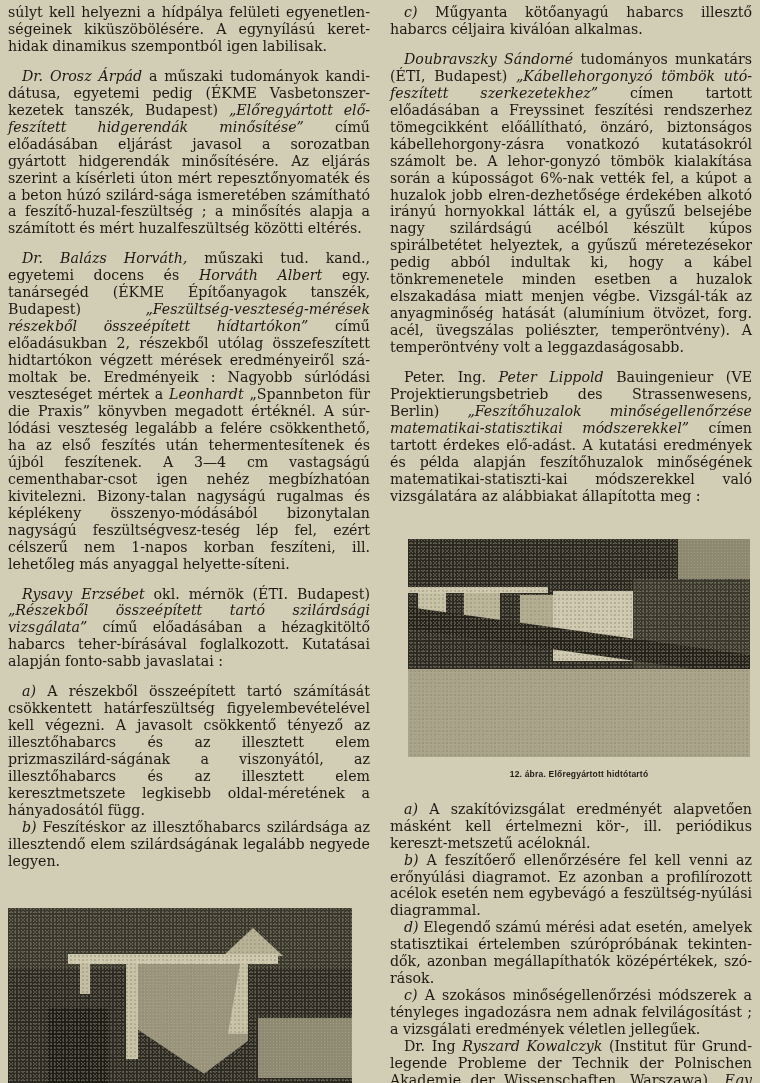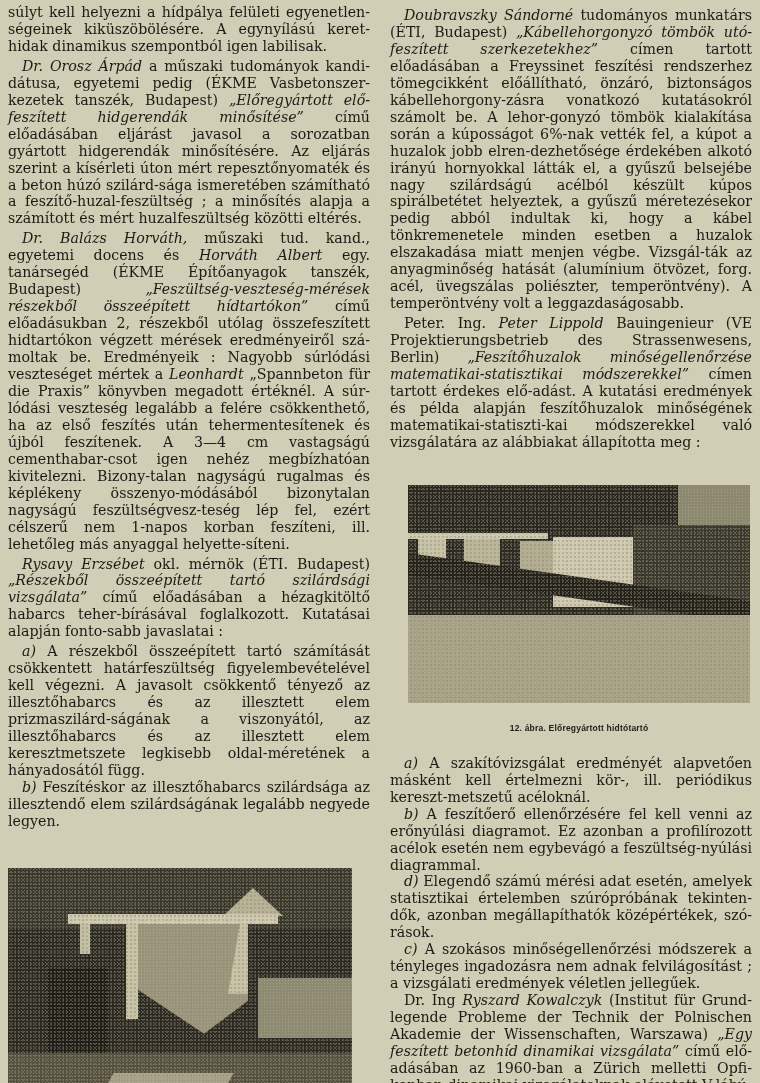--- a/index.html
+++ b/index.html
@@ -10,21 +10,21 @@
   }
   .page { position: relative; width: 760px; height: 881px; }
   .col { position: absolute; top: 4px; width: 362px; }
   .col.left { left: 8px; }
   .col.right { left: 390px; }
   p {
     margin: 0; font-size: 14.2px; line-height: 16.95px;
     text-align: justify; hyphens: manual;
   }
   p.indent { text-indent: 14px; }
-  p.gap { margin-top: 3px; }
+  p.gap { margin-top: 13px; }
   i, .it { font-style: italic; }
   .caption {
     font-family: "Liberation Sans", sans-serif; font-weight: bold;
     font-size: 8.5px; line-height: 10px; text-align: center;
     letter-spacing: 0.2px; color: #24211a;
   }
   .photo {
     position: relative; overflow: hidden; background: #2c2a22;
   }
   .photo .noise {
@@ -92,20 +92,24 @@
       <div class="shape" style="left:220px;top:56px;width:20px;height:70px;background:#c9c4a8;clip-path:polygon(60% 0,100% 0,100% 100%,0 100%);"></div>
       <div class="shape" style="left:40px;top:100px;width:60px;height:90px;background:#1f1d17;"></div>
       <div class="shape" style="left:250px;top:110px;width:94px;height:60px;background:#8f8a72;"></div>
       <div class="shape" style="left:0;top:185px;width:344px;height:51px;background:#56523f;"></div>
       <div class="shape" style="left:100px;top:205px;width:120px;height:20px;background:#a8a288;transform:skewX(-30deg);"></div>
       <div class="noise"></div>
     </div>
   </div>
 
   <div class="col right">
+    <p class="indent">
+      <i>c)</i>
+      <span>Műgyanta kötőanyagú habarcs illesztő habarcs céljaira kiválóan alkalmas.</span>
+    </p>
 
     <p class="indent gap">
       <i>Doubravszky Sándorné</i>
       <span>tudományos munkatárs (ÉTI, Budapest)</span>
       <i>„Kábellehorgonyzó tömbök utó-feszített szerkezetekhez”</i>
       <span>címen tartott előadásában a Freyssinet feszítési rendszerhez tömegcikként előállítható, önzáró, biztonságos kábellehorgony-zásra vonatkozó kutatásokról számolt be. A lehor-gonyzó tömbök kialakítása során a kúposságot 6%-nak vették fel, a kúpot a huzalok jobb elren-dezhetősége érdekében alkotó irányú hornyokkal látták el, a gyűszű belsejébe nagy szilárdságú acélból készült kúpos spirálbetétet helyeztek, a gyűszű méretezésekor pedig abból indultak ki, hogy a kábel tönkremenetele minden esetben a huzalok elszakadása miatt menjen végbe. Vizsgál-ták az anyagminőség hatását (alumínium ötvözet, forg. acél, üvegszálas poliészter, temperöntvény). A temperöntvény volt a leggazdaságosabb.</span>
     </p>
 
     <p class="indent gap">
       <span>Peter. Ing.</span>
@@ -121,21 +125,21 @@
       <div class="shape" style="left:0;top:48px;width:140px;height:6px;background:#cfcab0;"></div>
       <div class="shape" style="left:10px;top:54px;width:28px;height:34px;background:#c9c4a8;"></div>
       <div class="shape" style="left:56px;top:54px;width:36px;height:36px;background:#bcb69b;"></div>
       <div class="shape" style="left:112px;top:56px;width:36px;height:38px;background:#b3ad92;"></div>
       <div class="shape" style="left:145px;top:52px;width:80px;height:70px;background:#d0cbb2;"></div>
       <div class="shape" style="left:225px;top:40px;width:117px;height:90px;background:#3b382d;"></div>
       <div class="shape" style="left:0;top:92px;width:342px;height:22px;background:#24221b;transform:skewY(8deg);"></div>
       <div class="shape" style="left:0;top:130px;width:342px;height:88px;background:#a9a389;"></div>
       <div class="noise"></div>
     </div>
-    <div class="caption" style="margin-top:20px; margin-left:18px; width:342px;">12. ábra. Előregyártott hidtótartó</div>
+    <div class="caption" style="margin-top:12px; margin-left:18px; width:342px;">12. ábra. Előregyártott hidtótartó</div>
 
     <div style="height:22px"></div>
     <p class="indent">
       <i>a)</i>
       <span>A szakítóvizsgálat eredményét alapvetően másként kell értelmezni kör-, ill. periódikus kereszt-metszetű acéloknál.</span>
     </p>
     <p class="indent">
       <i>b)</i>
       <span>A feszítőerő ellenőrzésére fel kell venni az erőnyúlási diagramot. Ez azonban a profilírozott acélok esetén nem egybevágó a feszültség-nyúlási diagrammal.</span>
     </p>

